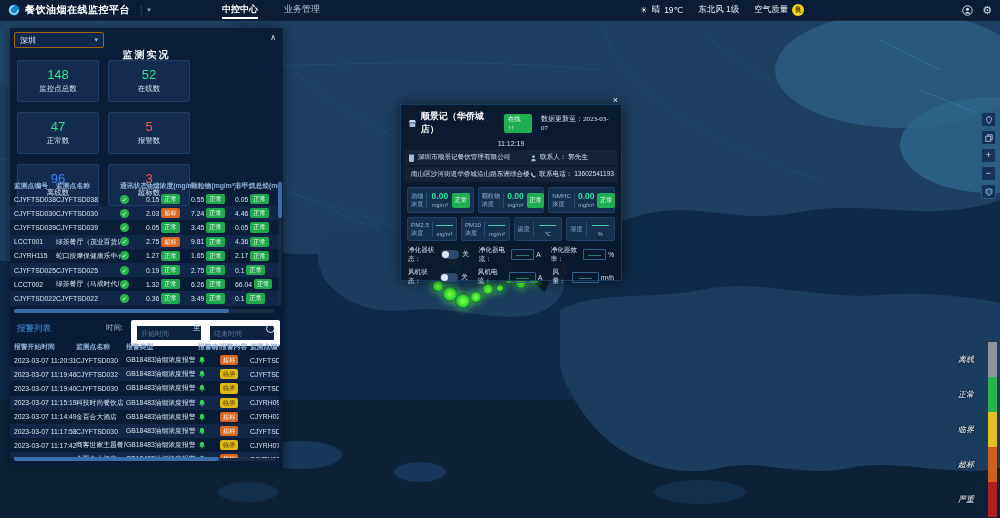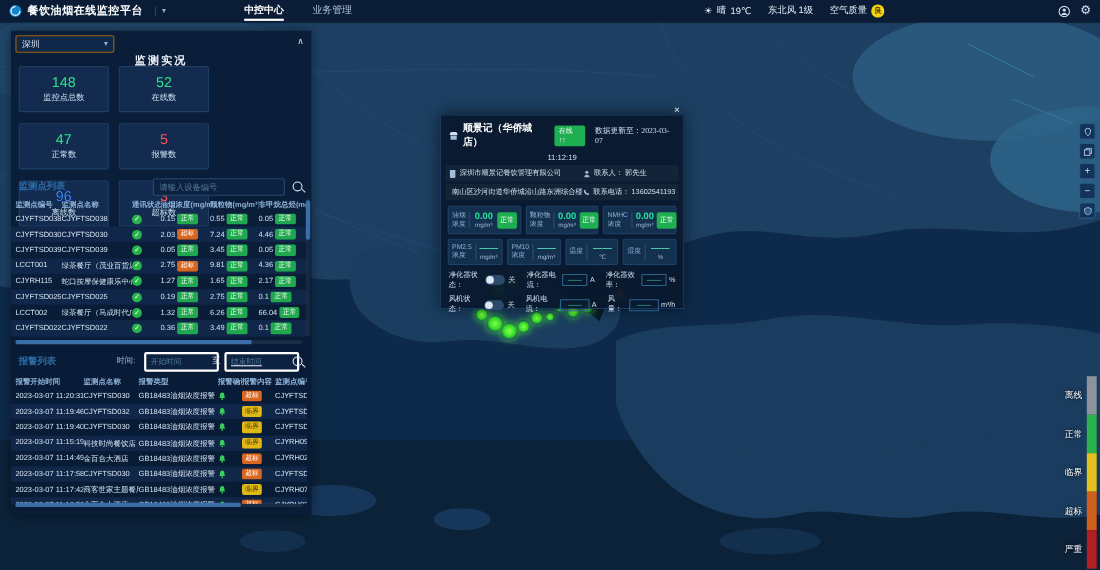--- a/index.html
+++ b/index.html
@@ -54,21 +54,21 @@
   .sec-head{position:absolute;left:0;width:100%;height:17px;}
   .sec-title{position:absolute;left:7px;top:3px;font-size:8.5px;font-weight:bold;color:#2f6da8;}
   .search-box{position:absolute;right:24px;top:0;width:108px;height:14px;background:#0c2240;
     border:1px solid #274a72;border-radius:2px;color:#dfe9f5;font-size:7.5px;padding:0 5px;outline:none;}
   .search-box::placeholder{color:#557a9f;}
   .mag{position:absolute;right:8px;top:2px;width:7px;height:7px;border:1.3px solid #d7e6f5;
     border-radius:50%;cursor:pointer;}
   .mag::after{content:'';position:absolute;width:4px;height:1.3px;background:#d7e6f5;
     transform:rotate(45deg);right:-3.5px;bottom:-1.5px;}
   .time-lbl{position:absolute;left:96px;top:3px;font-size:7.5px;color:#9fb8d4;}
-  .time-input{position:absolute;top:0;width:56px;height:14px;background:#0c2240;border:2px solid #ffffff;
+  .time-input{position:absolute;top:0;width:56px;height:14px;background:#0c2240;border:6px solid #ffffff;
     border-radius:2px;color:#dfe9f5;font-size:7px;padding:0 4px;outline:none;}
   .time-input::placeholder{color:#557a9f;}
   .to-lbl{position:absolute;left:183px;top:3px;font-size:7.5px;color:#cfe0f0;}
 
   .tbl{position:absolute;left:0;width:269px;overflow:hidden;}
   .trow{display:flex;align-items:center;height:14.2px;padding-left:4px;white-space:nowrap;}
   .trow.alt{background:rgba(24,50,88,.55);}
   .trow.thead{height:13px;}
   .tcell{flex:none;overflow:hidden;font-size:6.8px;color:#d5e4f2;display:flex;align-items:center;gap:2px;}
   .thead .tcell{color:#8fb3d9;font-weight:bold;}
@@ -116,21 +116,21 @@
   .toggle::after{content:'';position:absolute;left:1px;top:1px;width:7px;height:7px;border-radius:50%;background:#dfe9f5;}
   .ctrl-gap{margin-left:10px;}
   .ctrl-input{width:30px;height:11px;box-sizing:border-box;border:1px solid #2e6390;border-radius:1px;
     color:#4fd6b8;font-size:6.5px;display:flex;align-items:center;justify-content:center;margin:0 2px;}
 
   
   .map-ctrls{position:absolute;right:4px;top:112px;z-index:25;display:flex;flex-direction:column;gap:3px;}
   .mbtn{width:13px;height:13px;background:#14335a;border:1px solid #2b5a86;border-radius:2px;color:#cfe0f0;
     font-size:9px;line-height:11px;text-align:center;cursor:pointer;display:flex;align-items:center;justify-content:center;}
   .legend{position:absolute;right:3px;top:342px;z-index:25;display:flex;flex-direction:column;}
-  .legend-item{display:flex;align-items:center;justify-content:flex-end;gap:4px;height:35px;}
+  .legend-item{display:flex;align-items:center;justify-content:flex-end;gap:14px;height:35px;font-style:italic;}
   .legend-lbl{font-size:8px;color:#fff;text-shadow:0 0 3px #000;}
   .legend-sw{width:9px;height:35px;}
 </style>
 </head>
 <body>
 
 <div class="stage">
 
   <svg class="map-svg" width="1000" height="518" viewBox="0 0 1000 518">
     <rect width="1000" height="518" fill="#0e2a4a"></rect>
@@ -255,25 +255,20 @@
           <div class="stat-val" style="color: #3b82f6;">96</div>
           <div class="stat-lbl">离线数</div>
         </div>
 
         <div class="stat-card">
           <div class="stat-val" style="color: rgb(255, 80, 80);">3</div>
           <div class="stat-lbl">超标数</div>
         </div>
       </div>
 
-    <div class="sec-head" style="top:133px">
-      <span class="sec-title">监测点列表</span>
-      <input class="search-box" style="top: 1px;" readonly="" placeholder="请输入设备编号">
-      <span class="mag" style="top:4px"></span>
-    </div>
 
     <div class="tbl" style="top:151px;height:129px">
       <div class="trow thead">
         <div class="tcell pc1">监测点编号</div>
         <div class="tcell pc2">监测点名称</div>
         <div class="tcell pc3">通讯状态</div>
         <div class="tcell pc4">油烟浓度(mg/m³)</div>
         <div class="tcell pc5">颗粒物(mg/m³)</div>
         <div class="tcell pc6">非甲烷总烃(mg/m³)</div>
 
@@ -446,21 +441,21 @@
     </div>
     <div class="hscroll" style="top:281px">
       <div class="hthumb" style="width:215px"></div>
     </div>
 
     <div class="sec-head" style="top:292px">
       <span class="sec-title">报警列表</span>
       <span class="time-lbl">时间:</span>
       <input class="time-input" style="left: 121px;" readonly="" placeholder="开始时间">
       <span class="to-lbl">至</span>
-      <input class="time-input" style="left: 194px; text-decoration: underline;" readonly="" placeholder="结束时间">
+      <input class="time-input" style="left: 194px;" readonly="" placeholder="结束时间">
       <span class="mag" style="top:4px"></span>
     </div>
 
     <div class="tbl" style="top:312px;height:118px">
       <div class="trow thead">
         <div class="tcell ac1">报警开始时间</div>
         <div class="tcell ac2">监测点名称</div>
         <div class="tcell ac3">报警类型</div>
         <div class="tcell ac4">报警确认</div>
         <div class="tcell ac5">报警内容</div>

